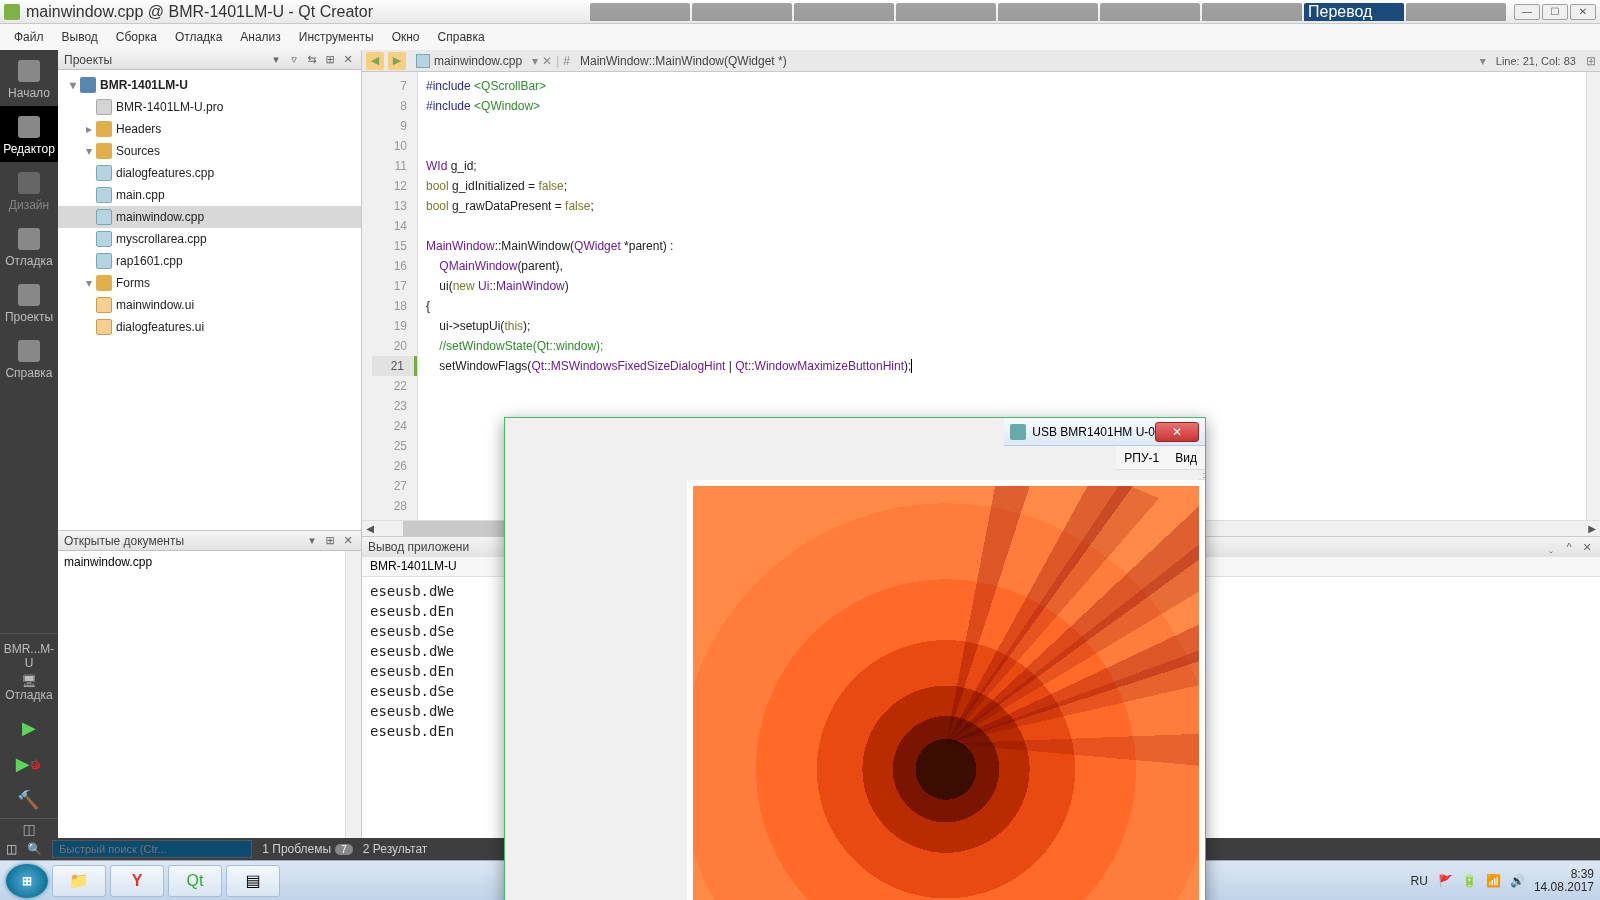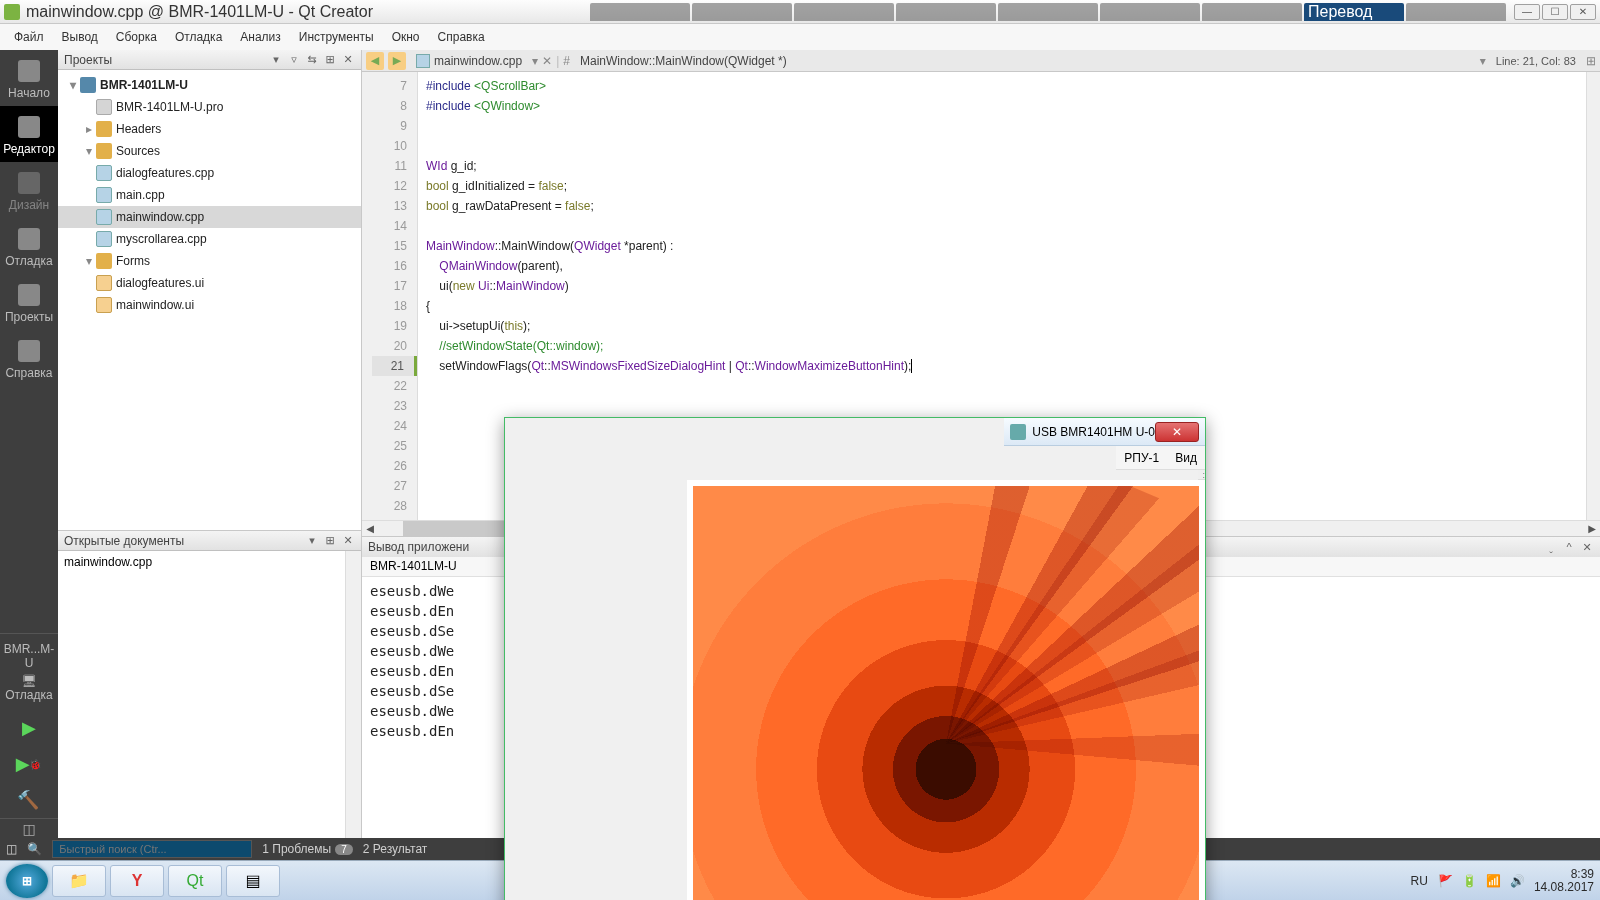--- a/index.html
+++ b/index.html
@@ -228,34 +228,39 @@
         <div class="tree-item indent2 sel">
             <span class="exp"></span>
             <span class="ico ico-cpp"></span>
             <span>mainwindow.cpp</span>
           </div>
         <div class="tree-item indent2">
             <span class="exp"></span>
             <span class="ico ico-cpp"></span>
             <span>myscrollarea.cpp</span>
           </div>
+        <div class="tree-item indent2">
+            <span class="exp"></span>
+            <span class="ico ico-cpp"></span>
+            <span>rap1601.cpp</span>
+          </div>
         <div class="tree-item indent1">
             <span class="exp">▾</span>
             <span class="ico ico-folder"></span>
             <span>Forms</span>
           </div>
         <div class="tree-item indent2">
             <span class="exp"></span>
             <span class="ico ico-ui"></span>
+            <span>mainwindow.ui</span>
+          </div>
+        <div class="tree-item indent2">
+            <span class="exp"></span>
+            <span class="ico ico-ui"></span>
             <span>dialogfeatures.ui</span>
-          </div>
-        <div class="tree-item indent2">
-            <span class="exp"></span>
-            <span class="ico ico-ui"></span>
-            <span>mainwindow.ui</span>
           </div>
       </div>
 
       <div class="opendocs">
         <div class="panelhdr">
           <span>Открытые документы</span>
           <div class="panelhdr-icons">
             <span class="panelhdr-ico">▾</span>
             <span class="panelhdr-ico">⊞</span>
             <span class="panelhdr-ico">✕</span>

